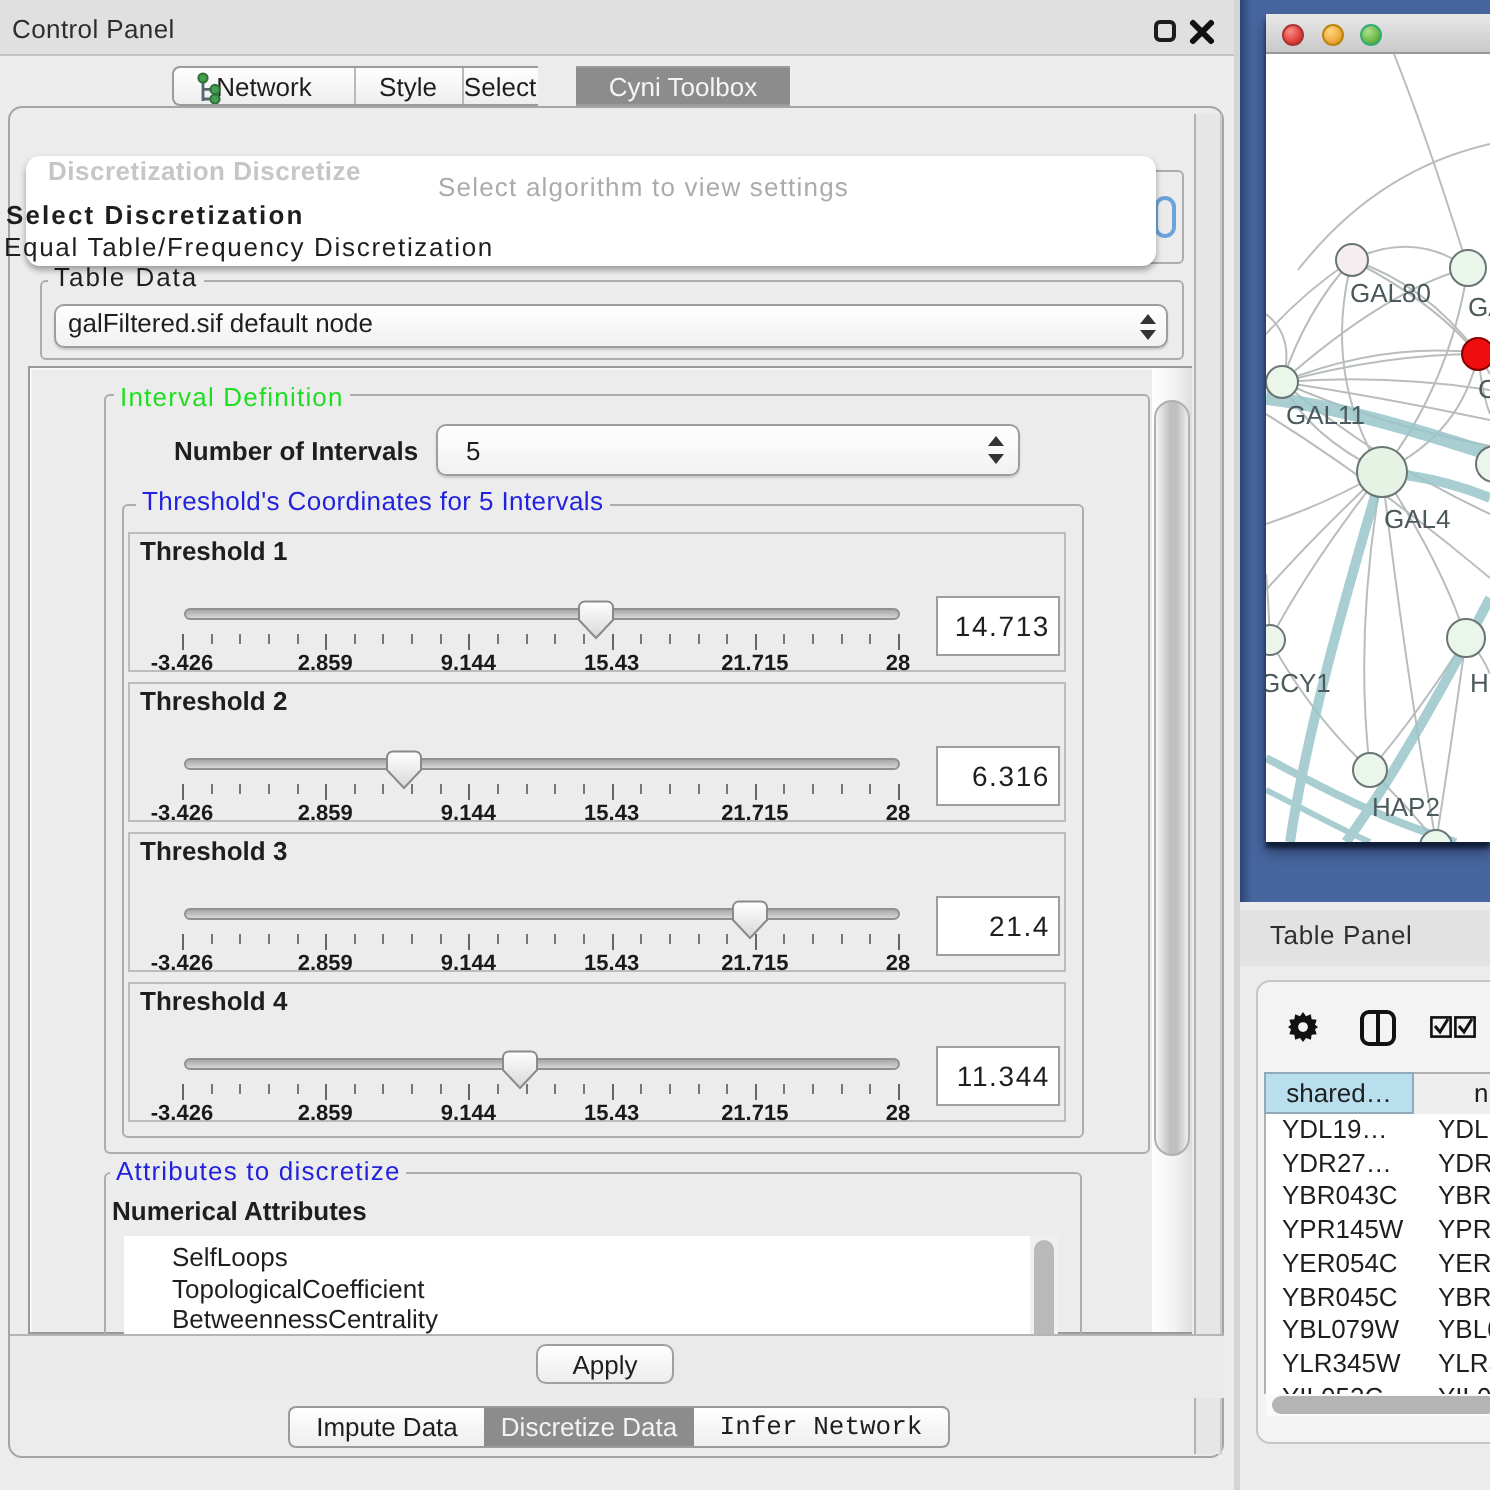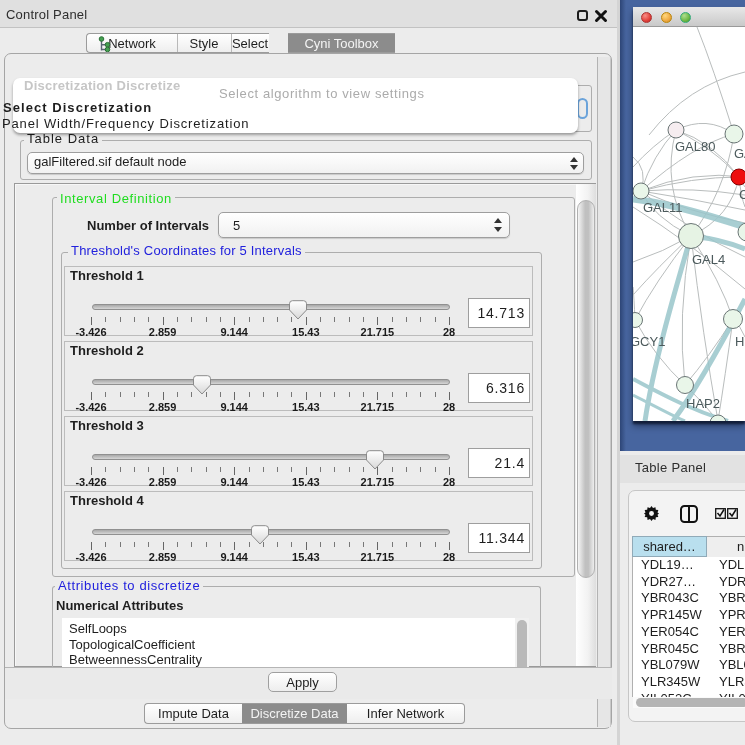--- a/index.html
+++ b/index.html
@@ -88,21 +88,21 @@
   <span class="arr up" style="right:5px;top:4px"></span>
   <span class="arr dn" style="right:5px;top:12px"></span>
 </div>
 
 <div class="abs" style="left:577px;top:98px;width:11px;height:21px;border:2.5px solid #6ba3da;border-radius:6px;background:#ebebeb;"></div>
 
 <div class="abs" style="left:13px;top:78px;width:565px;height:55px;background:#fff;border-radius:7px;box-shadow:0 2px 3px rgba(0,0,0,0.35);"></div>
 <div class="abs" style="left:24px;top:78px;color:#c6c6c6;font-weight:bold;letter-spacing:0.25px;">Discretization Discretize</div>
 <div class="abs" style="left:191px;top:86px;color:#ababab;letter-spacing:0.6px;margin-left:28px;">Select algorithm to view settings</div>
 <div class="abs" style="left:3px;top:100px;font-weight:bold;letter-spacing:1.05px;">Select Discretization</div>
-<div class="abs" style="left:2px;top:116px;letter-spacing:0.85px;">Panel Width/Frequency Discretization</div>
+<div class="abs" style="left:2px;top:116px;letter-spacing:0.85px;">Equal Table/Frequency Discretization</div>
 
 <div class="abs" style="left:14px;top:183px;width:582px;height:484px;border:1px solid #9a9a9a;background:#ececec;box-shadow:inset 1px 1px 0 #f7f7f7;"></div>
 
 <div class="abs" style="left:576px;top:184px;width:20px;height:482px;background:linear-gradient(90deg,#ffffff,#f2f2f2 60%,#dedede);"></div>
 <div class="abs" style="left:577px;top:200px;width:18px;height:378px;border-radius:9px;background:linear-gradient(90deg,#f5f5f5,#c0c0c0 45%,#c0c0c0 65%,#eeeeee);border:1px solid #b0b0b0;"></div>
 
 <div class="abs" style="left:597px;top:57px;width:14px;height:670px;background:#e6e6e6;border-left:1px solid #b3b3b3;border-right:1px solid #c9c9c9;"></div>
 
 <div class="group" style="left:52px;top:197px;width:523px;height:380px;"></div>
 <div class="gtitle" style="left:57px;top:191px;color:#1fdd1f;">Interval Definition</div>
@@ -184,35 +184,35 @@
   <svg class="thumb" style="left:195px" width="19" height="20" viewBox="0 0 19 20">
         <path d="M4,0.7 h11 a3,3 0 0 1 3,3 v6.3 L9.5,19 L1,10 V3.7 a3,3 0 0 1 3,-3 z" fill="url(#tg)" stroke="#8a8a8a"></path>
       </svg>
   <div class="vfield">11.344</div>
 </div>
 
 <div class="group" style="left:52px;top:586px;width:489px;height:85px;border-bottom:none;"></div>
 <div class="gtitle" style="left:55px;top:578px;color:#2222dd;">Attributes to discretize</div>
 <div class="abs" style="left:56px;top:598px;font-weight:bold;">Numerical Attributes</div>
 <div class="abs" style="left:62px;top:618px;width:453px;height:49px;background:#fff;overflow:hidden;">
-  <div style="padding-left:7px;padding-top:3px;">
+  <div style="padding-left:24px;padding-top:3px;">
     <div class="listitem">SelfLoops</div>
     <div class="listitem">TopologicalCoefficient</div>
     <div class="listitem">BetweennessCentrality</div>
   </div>
 </div>
 <div class="abs" style="left:515px;top:618px;width:14px;height:49px;background:#f0f0f0;"></div>
 <div class="abs" style="left:517px;top:620px;width:10px;height:47px;border-radius:5px 5px 0 0;background:#b9b9b9;"></div>
 
 <div class="abs" style="left:5px;top:667px;width:607px;height:32px;background:#eaeaea;border-top:1px solid #b5b5b5;"></div>
 <div class="abs" style="left:268px;top:672px;width:69px;height:20px;background:linear-gradient(#ffffff,#ededed);border:1px solid #9f9f9f;border-radius:5px;text-align:center;line-height:19px;">Apply</div>
 
 <div class="seg first" style="top:703px;left:144px;width:98px;height:21px;line-height:20px;">Impute Data</div>
 <div class="seg dark" style="top:703px;left:242px;width:105px;height:21px;line-height:20px;">Discretize Data</div>
-<div class="seg last" style="top:703px;left:347px;width:118px;height:21px;line-height:20px;">Infer Network</div>
+<div class="seg last" style="top:703px;left:347px;width:128px;height:21px;line-height:20px;font-family:Liberation Mono, monospace;">Infer Network</div>
 
 <div class="abs" id="netarea">
   <div id="macwin">
     <svg style="position:absolute;left:0;top:20px" width="112" height="394" viewBox="0 0 112 394">
       <g stroke="#b9bdbd" stroke-width="1" fill="none">
         <path d="M112,45 Q55,58 16,108"></path>
         <path d="M58,209 Q28,160 43,103"></path>
         <path d="M58,209 Q20,190 8,164"></path>
         <path d="M58,209 Q98,190 106,150"></path>
         <path d="M58,209 Q92,165 101,107"></path>

